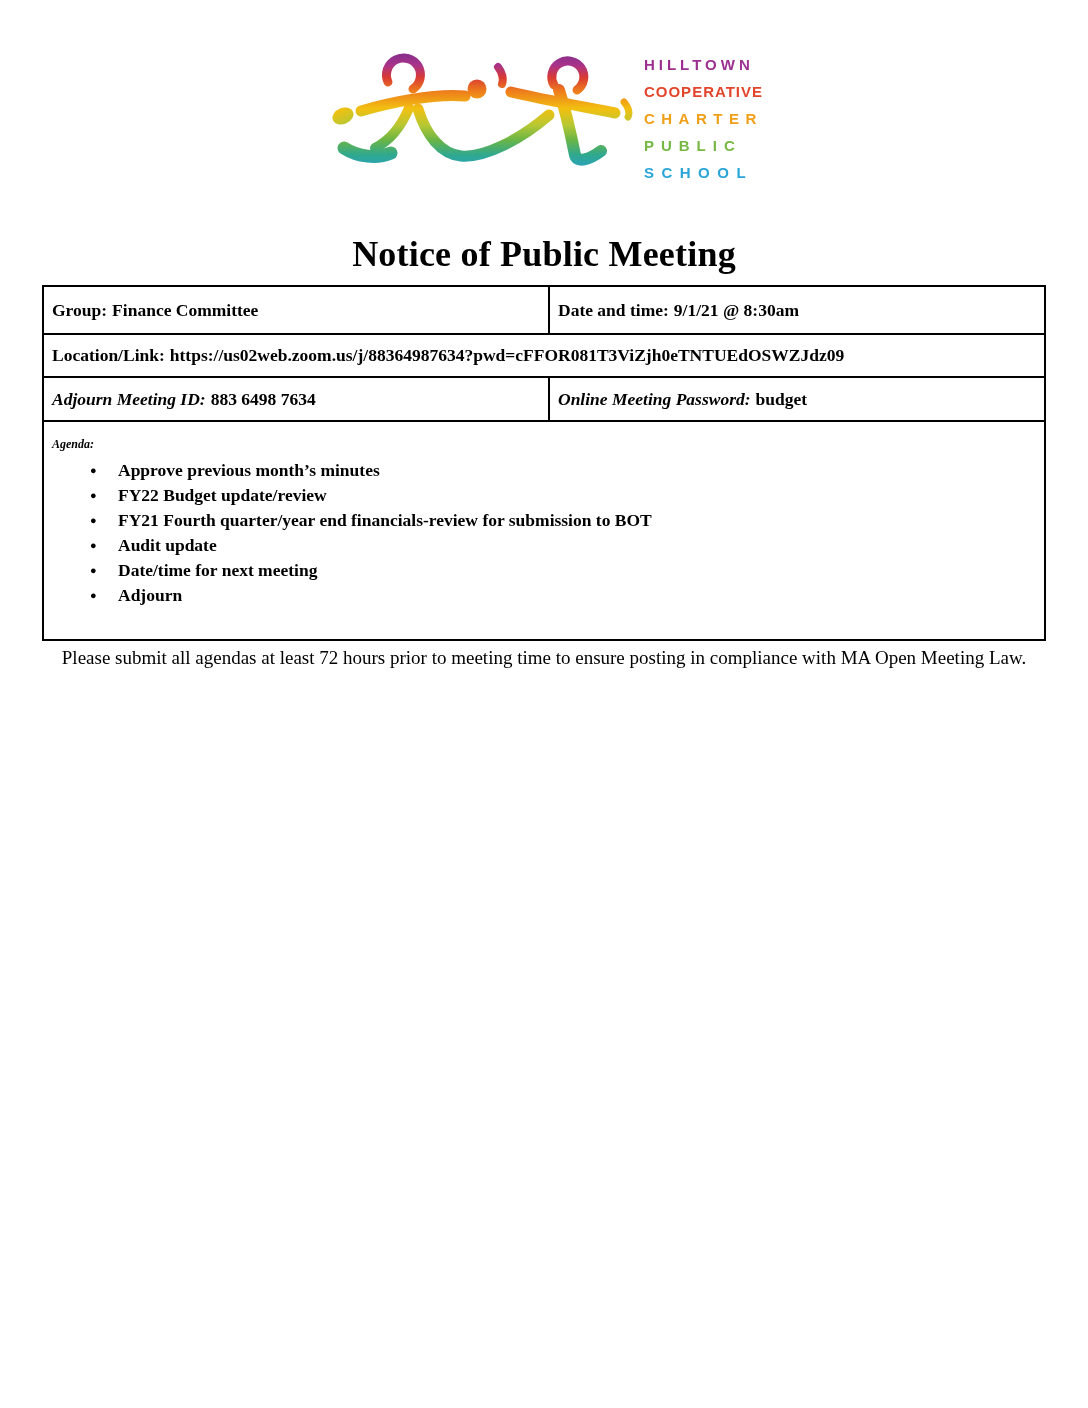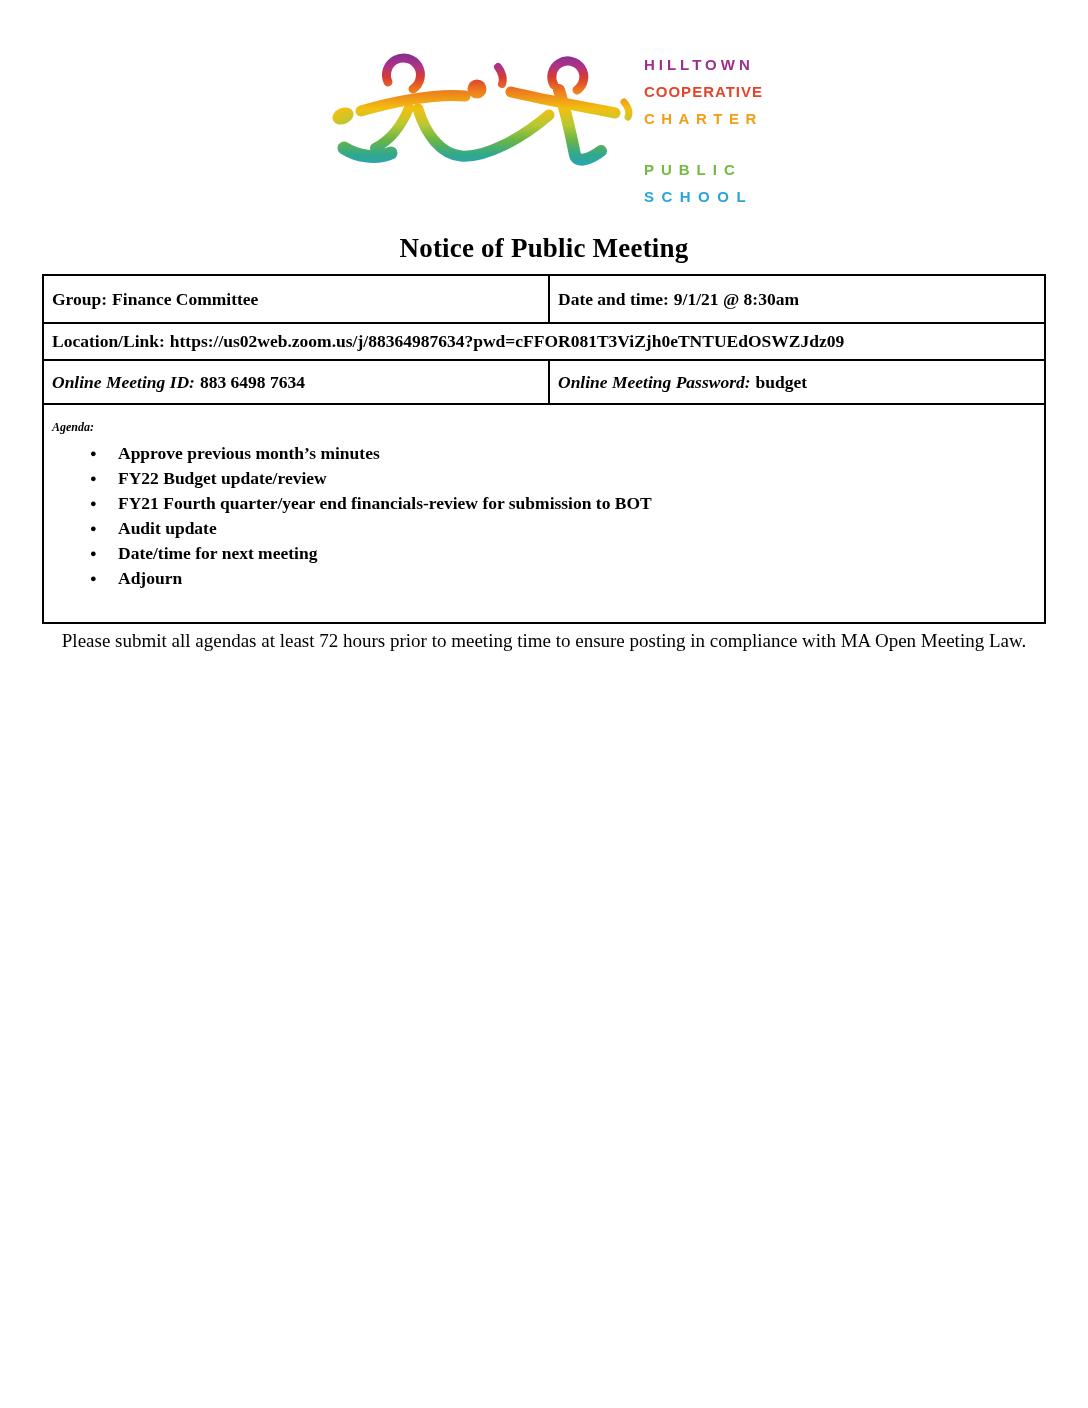--- a/index.html
+++ b/index.html
@@ -17,42 +17,42 @@
   .logo-figures { flex:0 0 auto; }
   .logo-text {
     margin-top:6px;
     font-family:"Liberation Sans", sans-serif;
     font-weight:bold; font-size:15px;
   }
   .logo-line { line-height:27px; white-space:nowrap; }
   .ls0 { letter-spacing:4px; }
   .ls1 { letter-spacing:1px; }
   .ls2 { letter-spacing:6.5px; }
-  .ls3 { letter-spacing:7px;margin-top:24px; }
+  .ls3 { letter-spacing:7px; }
   .ls4 { letter-spacing:7.5px; }
 
   
   h1.title {
     margin:38px 0 10px; text-align:center;
-    font-size:27px; font-weight:bold; letter-spacing:0.2px;
+    font-size:36px; font-weight:bold; letter-spacing:0.2px;
   }
 
   
   table.info {
     border-collapse:collapse; margin:0 auto; width:1004px; table-layout:fixed;
   }
   table.info td {
     border:2px solid #000;
     font-size:17.5px; font-weight:bold;
     padding:2px 8px; vertical-align:middle;
     overflow:hidden; white-space:nowrap;
   }
   .col1 { width:488px; }
   .row-a { height:48px; }
-  .row-b { height:37px; }
+  .row-b { height:43px; }
   .row-c { height:44px; }
   .lbl { margin-right:5px; }
   .ital { font-style:italic; }
 
   td.agenda-cell {
     height:213px; vertical-align:top; padding-top:9px; white-space:normal;
   }
   .agenda-heading { font-weight:bold; font-style:italic; font-size:12px; }
   ul.agenda { list-style:none; margin:6px 0 17px; padding:0 0 0 38px;font-family:Liberation Serif, serif; }
   ul.agenda li { font-weight:bold; font-size:17.5px; line-height:24.5px; white-space:nowrap; }
@@ -123,21 +123,21 @@
         <span class="lbl">Date and time:</span><span>9/1/21 @ 8:30am</span>
       </td>
     </tr>
     <tr class="row-b">
       <td colspan="2">
         <span class="lbl">Location/Link:</span><span>https://us02web.zoom.us/j/88364987634?pwd=cFFOR081T3ViZjh0eTNTUEdOSWZJdz09</span>
       </td>
     </tr>
     <tr class="row-c">
       <td class="col1">
-        <span class="lbl ital">Online Meeting ID:</span><span>883 6498 7634</span>
+        <span class="lbl ital">Adjourn Meeting ID:</span><span>883 6498 7634</span>
       </td>
       <td>
         <span class="lbl ital">Online Meeting Password:</span><span>budget</span>
       </td>
     </tr>
     <tr>
       <td colspan="2" class="agenda-cell">
         <div class="agenda-heading">Agenda:</div>
         <ul class="agenda">
           <li>Approve previous month’s minutes</li>

